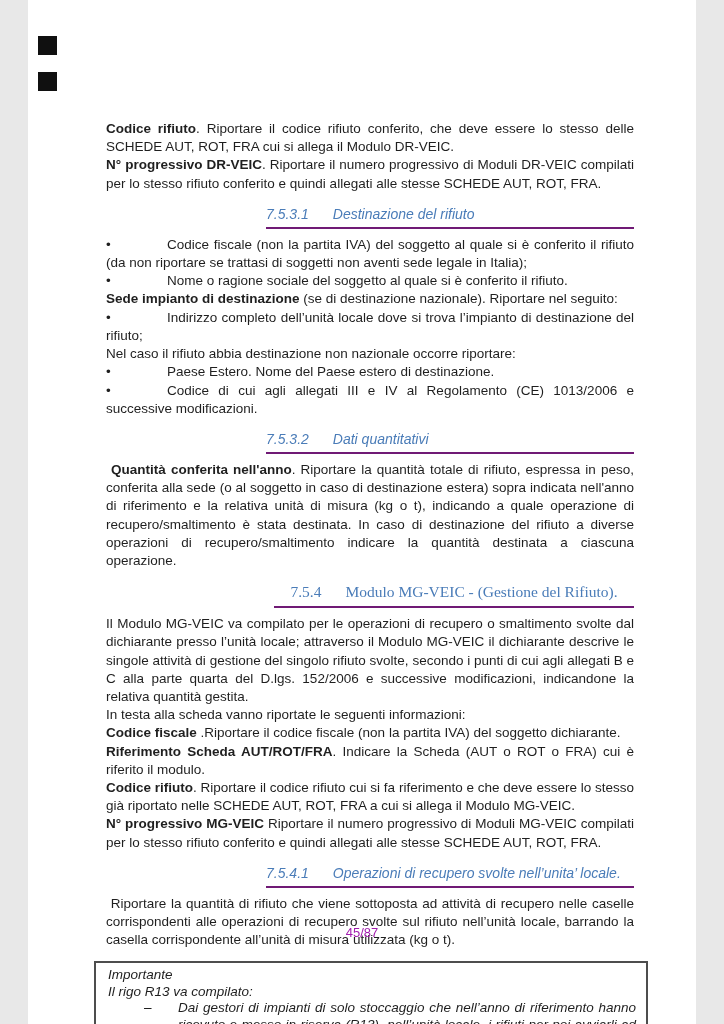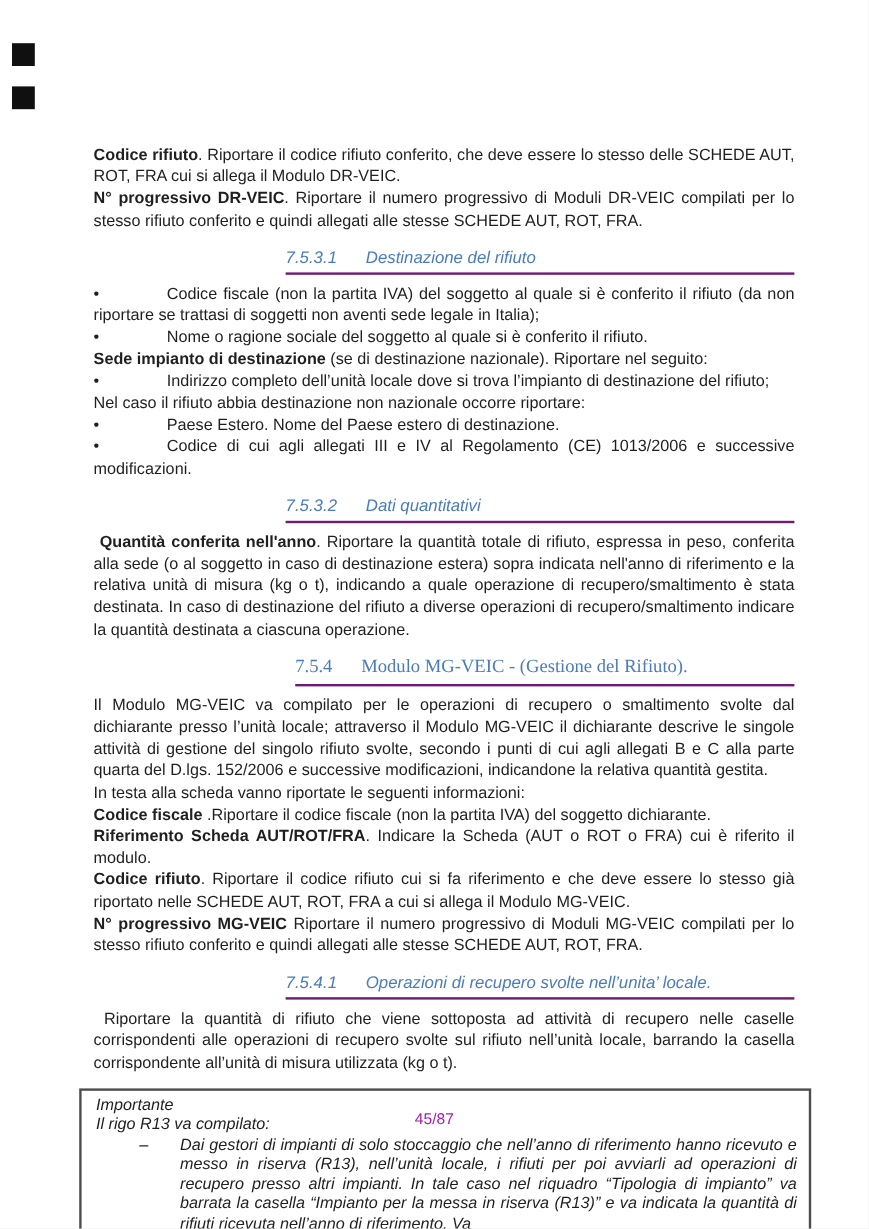--- a/index.html
+++ b/index.html
@@ -1,18 +1,18 @@
 <!DOCTYPE html>
 <html><head>
 <meta charset="utf-8">
 <style>
   html,body{margin:0;padding:0;background:#e8e8e8;}
   .page{
     position:relative;
-    width:724px;height:1024px;
+    width:668px;height:1024px;
     margin:0 auto;
     background:#ffffff;
     overflow:hidden;
     font-family:"Liberation Sans", sans-serif;
     color:#1f1f1f;
   }
   .reg-mark{position:absolute;width:19px;height:19px;background:#101010;left:10px;}
   .reg-mark.m1{top:36px;}
   .reg-mark.m2{top:72px;}
   .content{
@@ -25,21 +25,21 @@
   .blt{display:inline-block;width:14px;}
   .btab{display:inline-block;width:47px;}
   .heading{
     margin:12px 0 7px 160px;
     padding-bottom:3px;
     border-bottom:2px solid #701a75;
     color:#4a7cb8;
     text-align:left;
   }
   .heading.sub{font-style:italic;font-size:14px;}
-  .heading.main{font-family:"Liberation Serif", serif;font-size:15.5px;margin-left:168px;}
+  .heading.main{font-family:"Liberation Serif", serif;font-size:15.5px;margin-left:168px;text-align:center;}
   .heading .hnum{margin-right:24px;}
   .box{
     margin:12px -14px 0 -12px;
     border:2px solid #4d4d4d;
     padding:4px 10px 8px 12px;
     font-style:italic;
     line-height:1.22;
   }
   .box p{margin:0;}
   .box-item{display:flex;padding-left:36px;}

